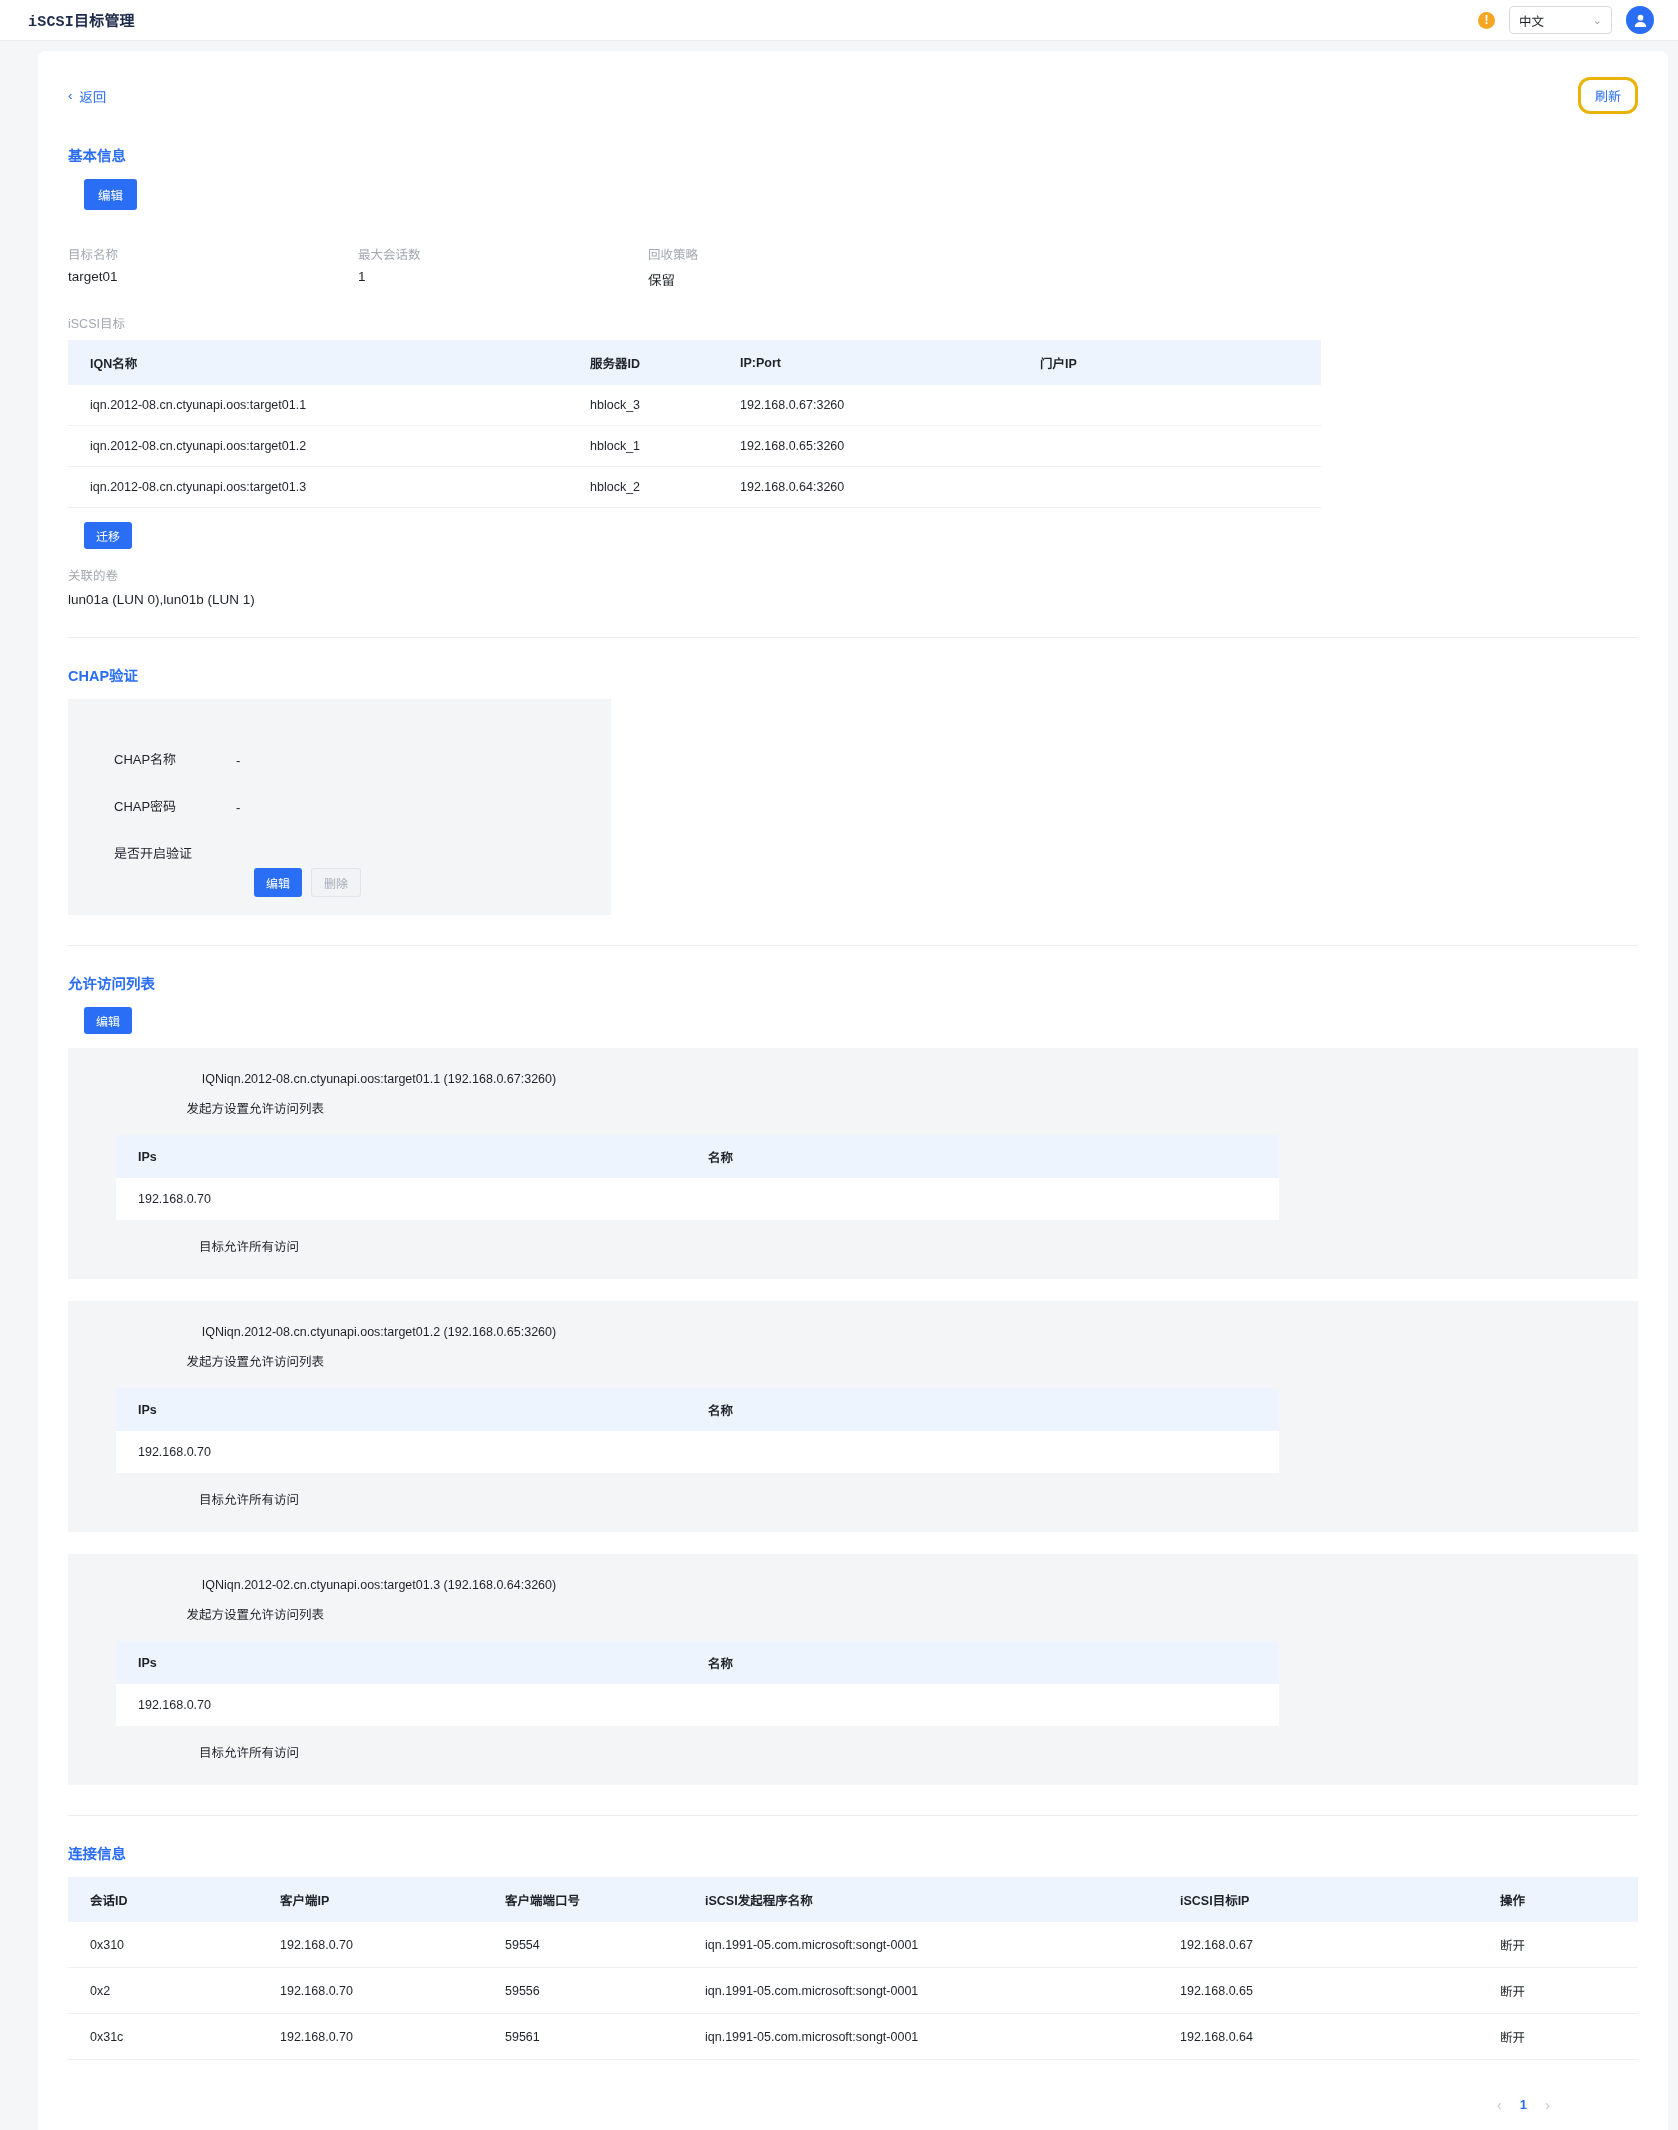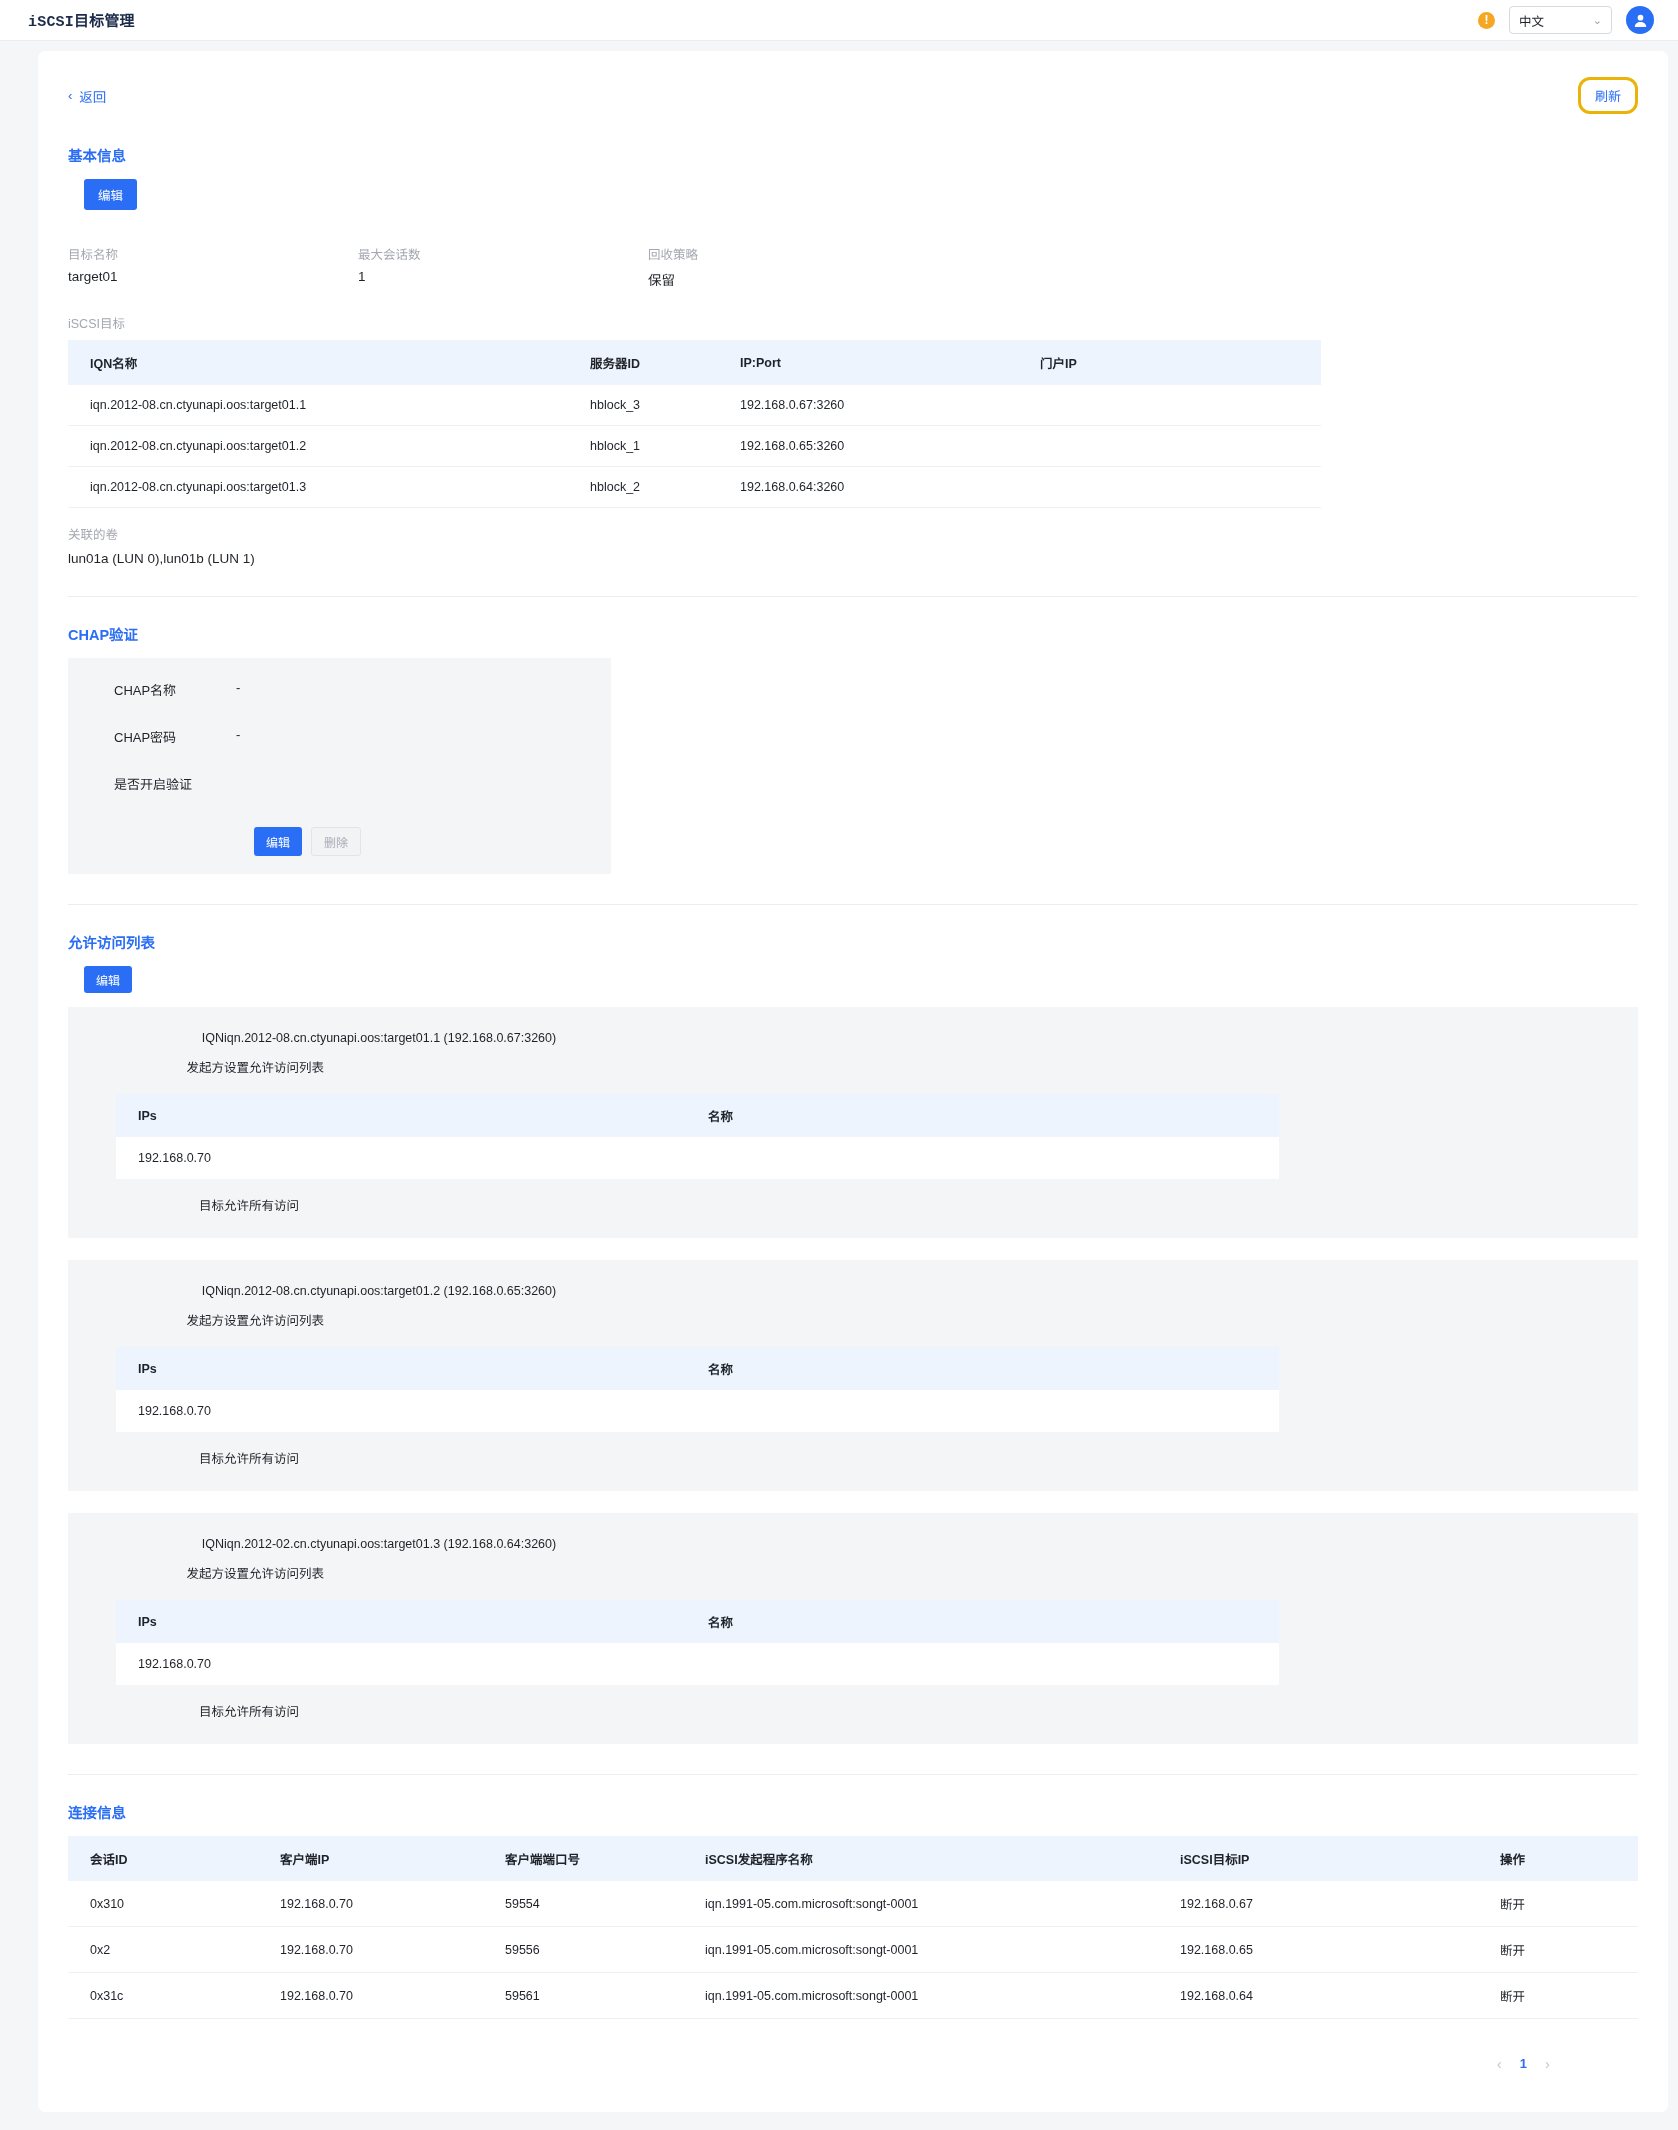--- a/index.html
+++ b/index.html
@@ -189,21 +189,21 @@
   .link-act { color: #2a6ef5; cursor: pointer; }
 
   
   .chap-panel {
     width: 543px;
     background: #f4f5f7;
     padding: 22px 0 18px 0;
   }
   .chap-row {
     display: flex;
-    align-items: flex-start;
+    align-items: flex-end;
     padding: 0 0 0 46px;
     height: 47px;
     font-size: 13px;
   }
   .chap-row .k { width: 122px; color: #1f2329; }
   .chap-row .v { color: #1f2329; }
   .chap-actions {
     display: flex;
     gap: 9px;
     padding-left: 170px;
@@ -343,20 +343,23 @@
       </tr>
       <tr>
         <td>iqn.2012-08.cn.ctyunapi.oos:target01.3</td>
         <td>hblock_2</td>
         <td>192.168.0.64:3260</td>
         <td></td>
       </tr>
     </tbody>
   </table>
 
+  <div style="margin-top:14px">
+    <button class="btn-primary sm">迁移</button>
+  </div>
 
   <div class="sub-label" style="margin-top:16px">关联的卷</div>
   <div class="field-value">lun01a (LUN 0),lun01b (LUN 1)</div>
 
   <div class="divider"></div>
 
   
   <div class="sec-title">CHAP验证</div>
 
   <div class="chap-panel">

